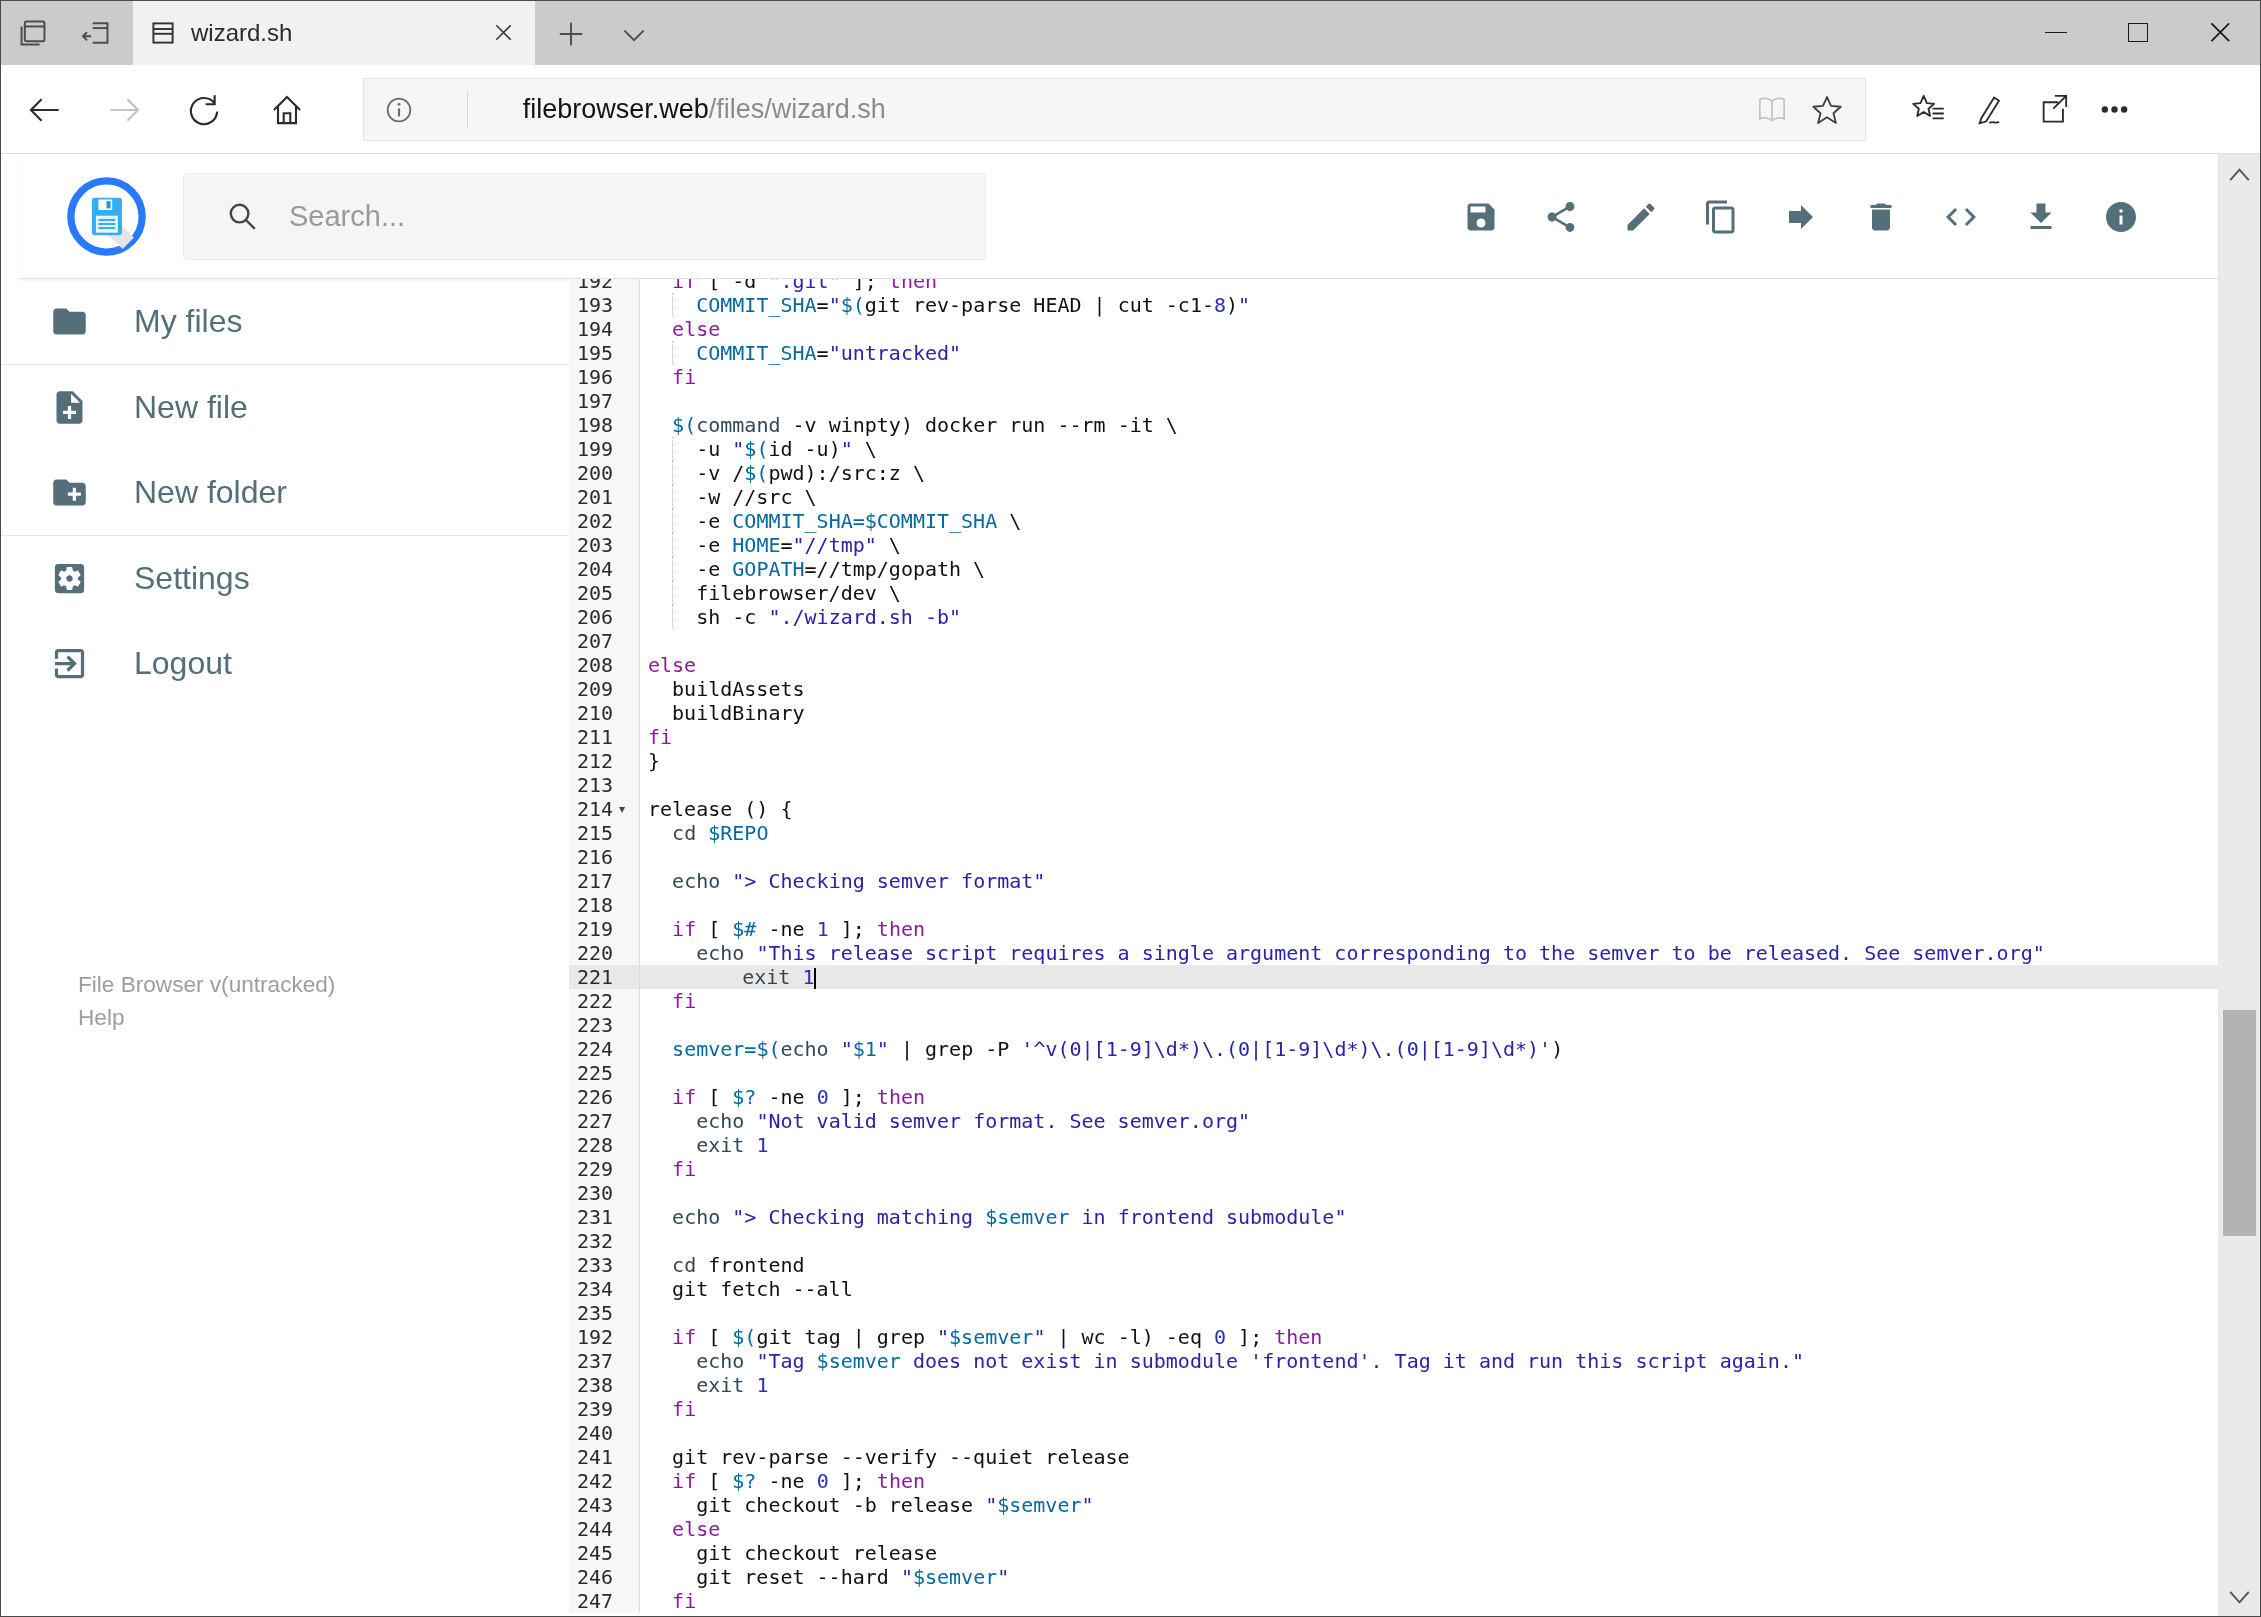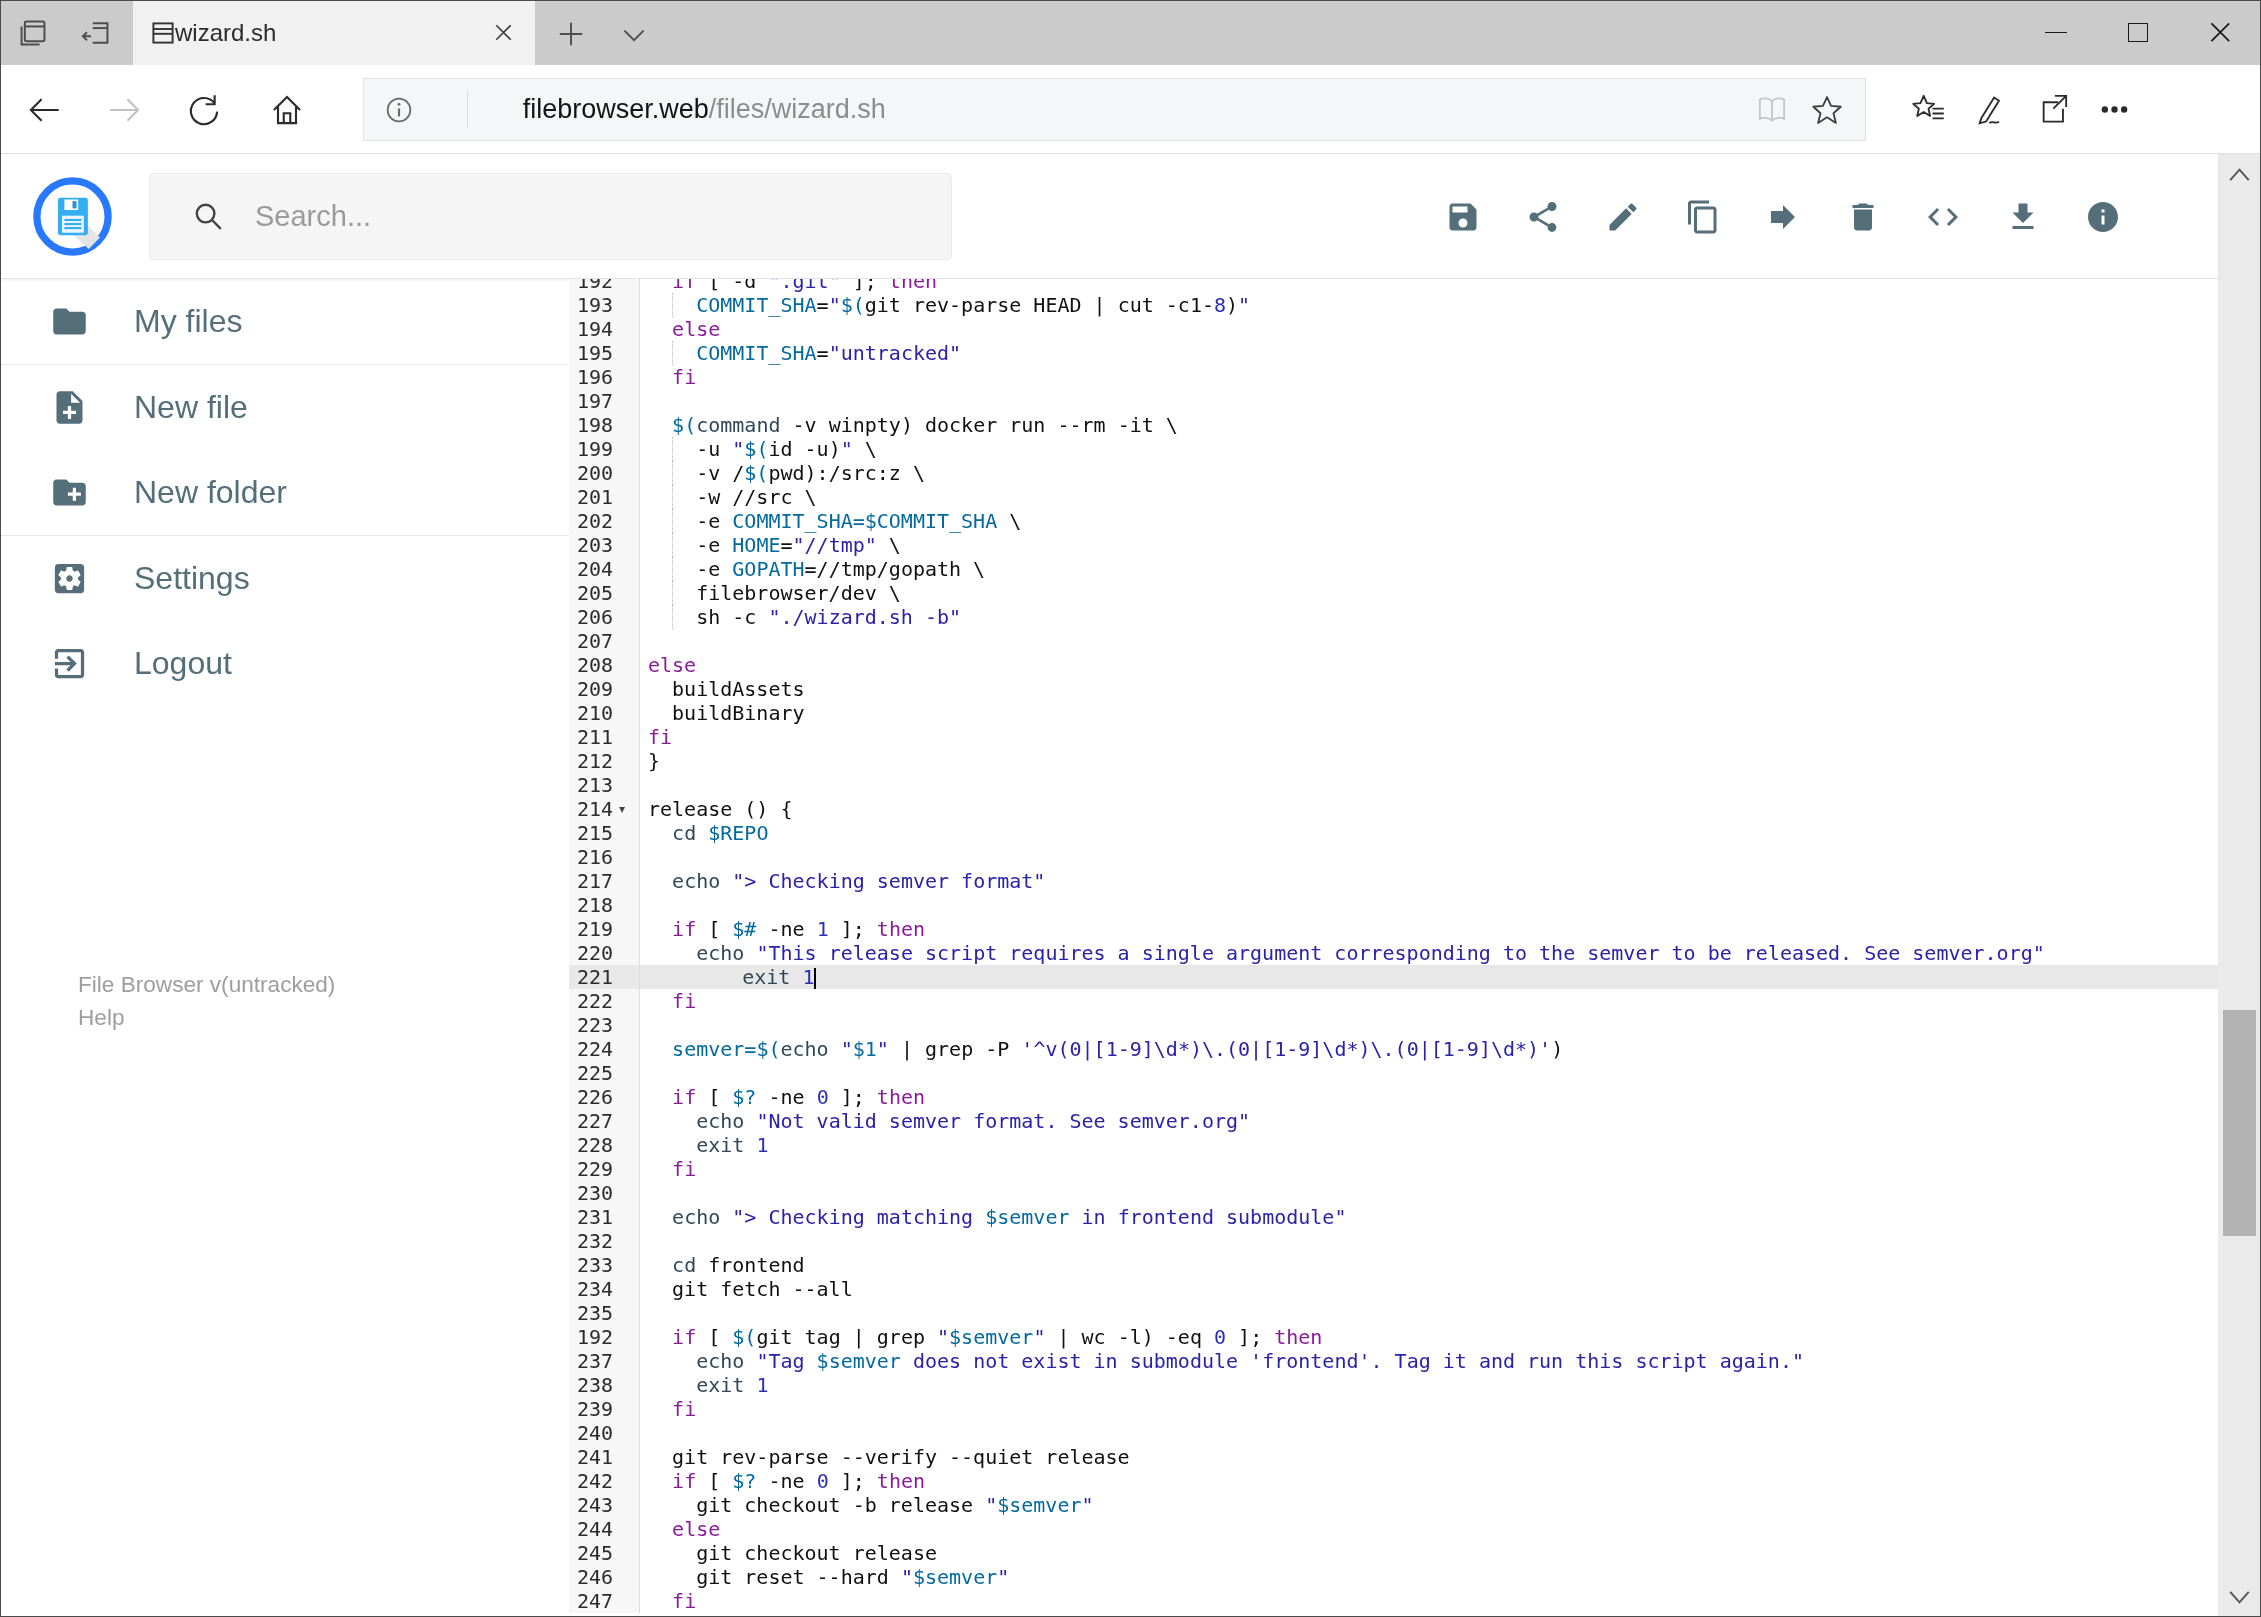--- a/index.html
+++ b/index.html
@@ -6,21 +6,21 @@
   html,body { width: 2261px; height: 1617px; overflow: hidden; }
   body { font-family: "Liberation Sans", sans-serif; background:#fff; position:relative; }
   .frame { position:absolute; inset:0; border:0.8px solid #4a4a4a; pointer-events:none; z-index:999; }
 
   
   .tabbar { position:relative; height:65px; background:#cbcbcb; }
   .tb-btn { position:absolute; top:14.5px; width:36px; height:36px; }
   .tb-btn svg { stroke:#4d4d4d; fill:none; stroke-width:2.4; }
   .tab { position:absolute; left:133px; top:0; width:402px; height:65px; background:#f1f1f1;
          display:flex; align-items:center; padding:0 18px; }
-  .tab-title { font-size:24px; color:#2b2b2b; }
+  .tab-title { margin-left:16px; font-size:24px; color:#2b2b2b; }
   .tab-close { margin-left:auto; width:27.4px; height:27.4px; display:flex; align-items:center; justify-content:center; }
   .newtab { position:absolute; left:555px; top:18px; width:32px; height:32px; }
   .tabchev { position:absolute; left:618px; top:21px; width:32px; height:27.4px; }
   .winbtns { position:absolute; right:0; top:0; height:65px; display:flex; }
   .winbtn { width:82px; height:65px; display:flex; align-items:center; justify-content:center; }
   .glyph-min { width:22.6px; height:1.6px; background:#1a1a1a; }
   .glyph-max { width:19.4px; height:19.4px; border:1.6px solid #1a1a1a; }
 
   
   .urlbar { position:relative; height:89px; background:#fff; border-bottom:0.8px solid #e0e0e0; }
@@ -36,22 +36,22 @@
   .fld-ic { width:34px; height:34px; margin-right:21px; }
   .hub-ic { position:absolute; top:26px; width:37px; height:37px; }
   .hub-ic svg { stroke:#2b2b2b; fill:none; stroke-width:2.3; }
 
   
   .page { position:relative; height:1464px; background:#fff; padding-right:43px; }
   .scrollbar { position:absolute; right:0; top:0; bottom:0; width:43px; background:#eaeaea; }
   .sb-chev { position:absolute; left:9px; width:25px; height:21px; }
   .sb-thumb { position:absolute; left:4.8px; right:4.8px; top:856px; height:226px; background:#b3b3b3; }
 
-  .appheader { height:125px; background:#fff; display:flex; align-items:center; padding-left:32px;
-               border-bottom:0.8px solid #e3e3e3; box-shadow:0 1.6px 2.4px rgba(0,0,0,0.05); position:relative; }
+  .appheader { height:125px; background:#fff; display:flex; align-items:center; padding-left:48px;
+               border-bottom:0.8px solid #e3e3e3; box-shadow:0 1.6px 2.4px rgba(0,0,0,0.05); position:relative;margin-left:18px; }
   .logo { width:81px; height:81px; }
   .searchbox { margin-left:36px; width:803px; height:87px; background:#f5f5f5; border:0.8px solid #ececec;
                border-radius:4px; display:flex; align-items:center; padding-left:42px; }
   .searchbox input { border:none; outline:none; background:transparent; font-size:29px; margin-left:31px;
                      width:646px; color:#333; font-family:"Liberation Sans", sans-serif; }
   .searchbox input::placeholder { color:#9a9a9a; }
   .acticons { position:absolute; left:1445px; top:0; height:125px; display:flex; align-items:center; gap:44px; }
   .acticon { width:36px; height:36px; }
   .acticon svg { fill:#546e7a; }
 

